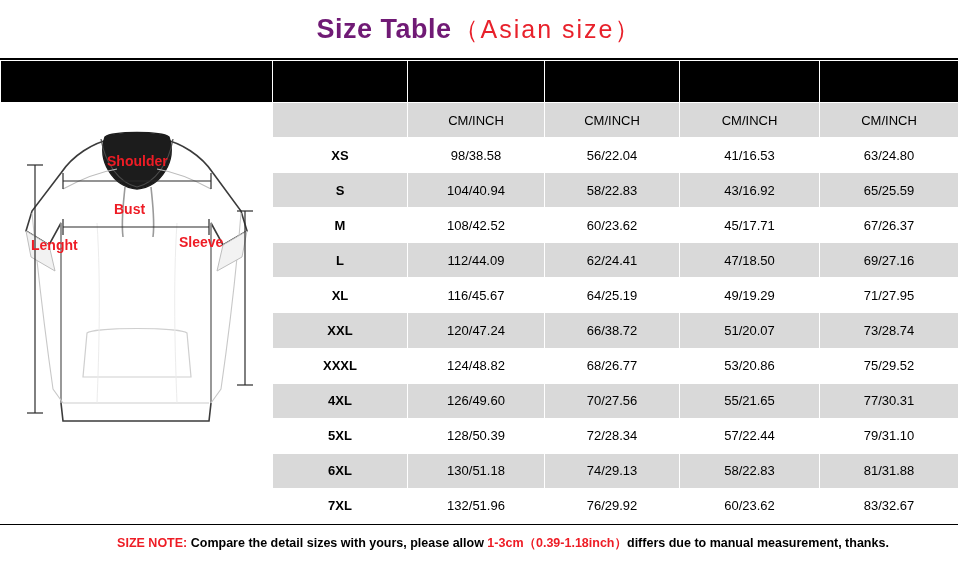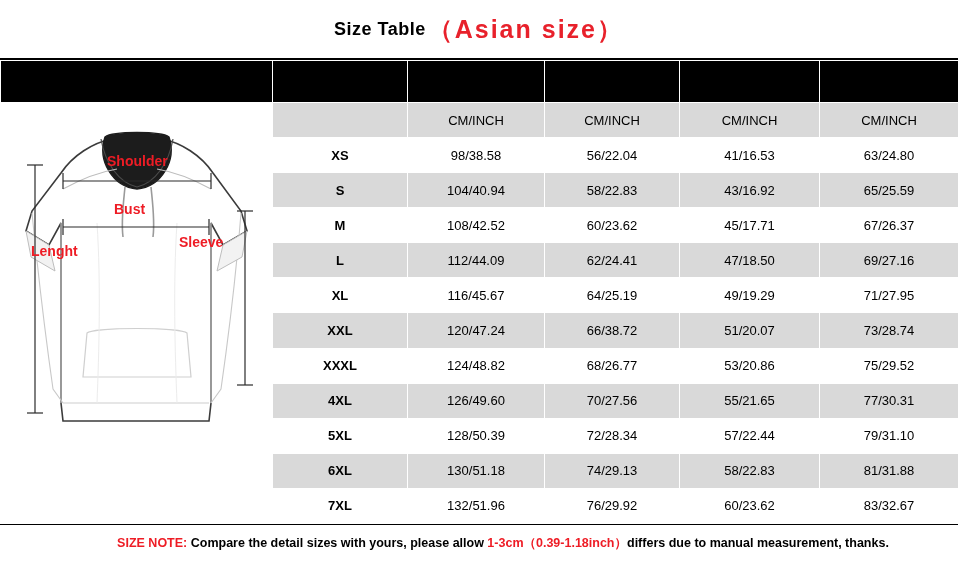--- a/index.html
+++ b/index.html
@@ -24,28 +24,28 @@
   
   .title-bar {
     height: 58px;
     display: flex;
     align-items: center;
     justify-content: center;
     background: #ffffff;
     border-bottom: 2px solid #000000;
   }
   .title-main {
-    font-size: 18px;
+    font-size: 27px;
     font-weight: bold;
-    color: #000000;
+    color: #701a75;
     letter-spacing: 0.5px;
   }
   .title-accent {
     font-size: 25px;
-    font-weight: bold;
+    font-weight: normal;
     color: #e8212b;
     letter-spacing: 2px;
     margin-left: 2px;
   }
 
   
   table.size-table {
     border-collapse: collapse;
     width: 958px;
     table-layout: fixed;
@@ -101,21 +101,21 @@
     position: absolute;
     color: #ee1c25;
     font-weight: bold;
     font-size: 14px;
     font-family: "Liberation Sans", sans-serif;
     white-space: nowrap;
   }
   .lbl-shoulder { left: 106px; top: 50px; }
   .lbl-bust     { left: 113px; top: 98px; }
   .lbl-sleeve   { left: 178px; top: 131px; }
-  .lbl-lenght   { left: 30px;  top: 140px; }
+  .lbl-lenght   { left: 30px;  top: 134px; }
 
   
   .note-bar {
     height: 36px;
     display: flex;
     align-items: center;
     justify-content: center;
     background: #ffffff;
     border-top: 1px solid #000000;
     padding-left: 48px;

